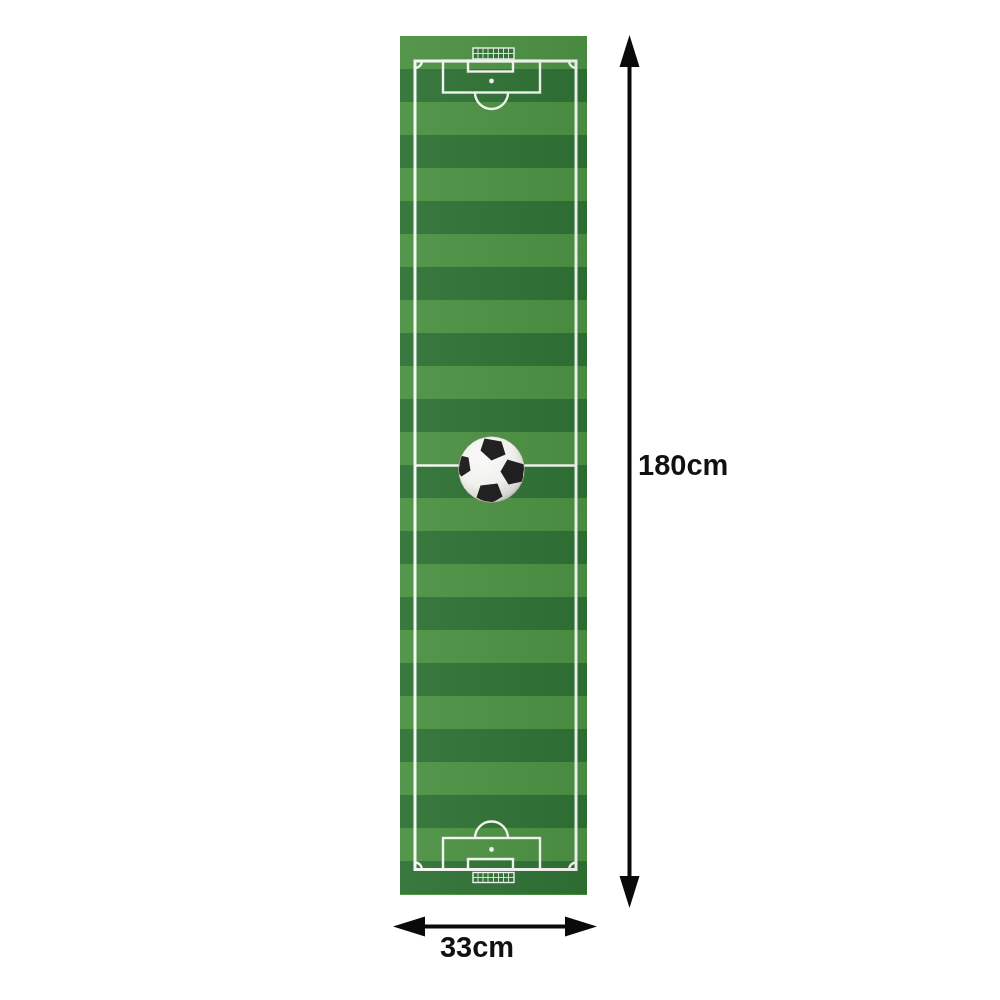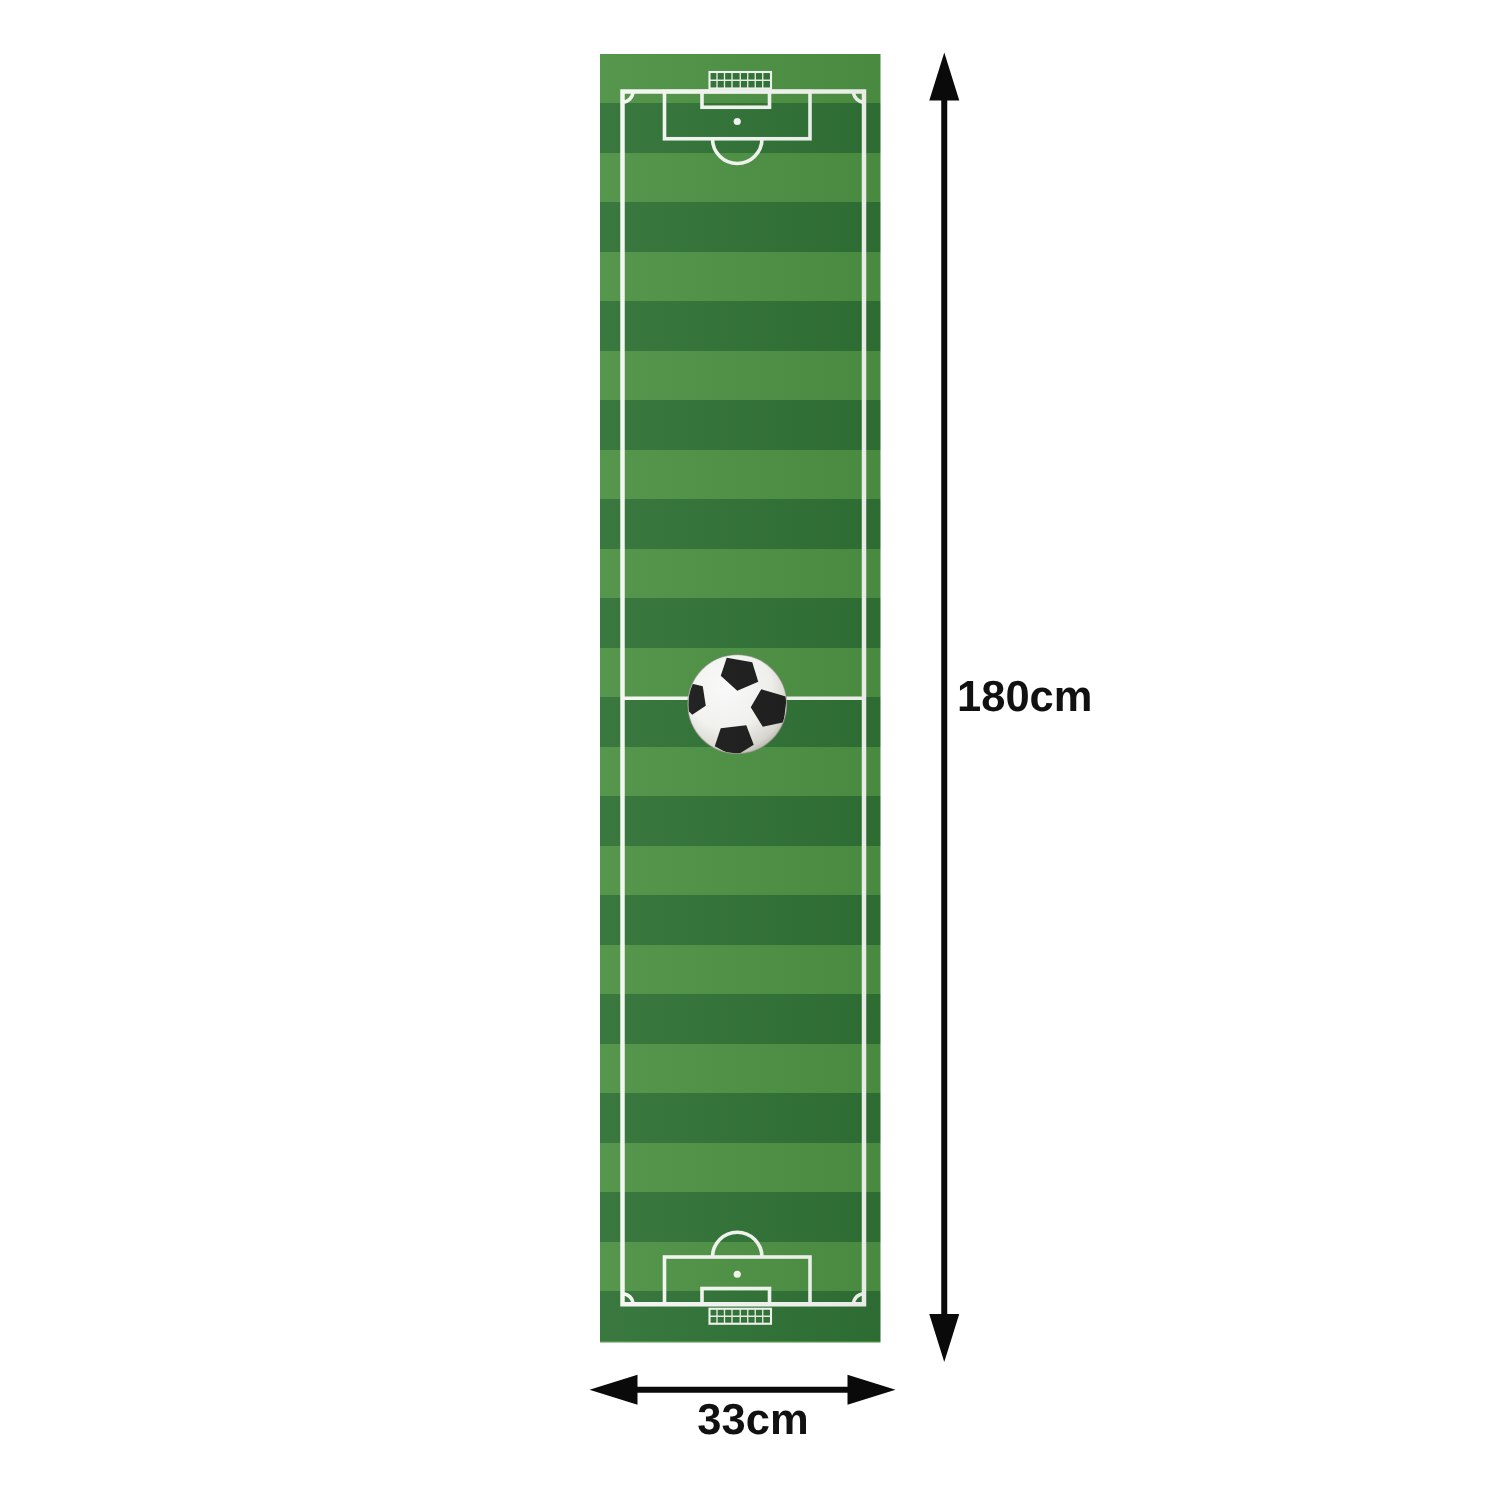--- a/index.html
+++ b/index.html
@@ -74,21 +74,21 @@
   .dim-label {
     position: absolute;
     font-family: "Liberation Sans", sans-serif;
     font-weight: 700;
     font-size: 29px;
     color: var(--label-text, #111111);
     white-space: nowrap;
     line-height: 1;
   }
   .label-height { left: 638px; top: 451px; }
-  .label-width  { left: 457px; top: 933px; width: 90px; text-align: center; }
+  .label-width  { left: 432px; top: 933px; width: 90px; text-align: center; }
 </style>
 </head>
 <body>
 
 <div class="canvas">
 
   <div class="rug">
     <svg width="187" height="859" viewBox="0 0 187 859">
       <defs>
         <radialGradient id="ballGrad" cx="0.40" cy="0.32" r="0.78">

